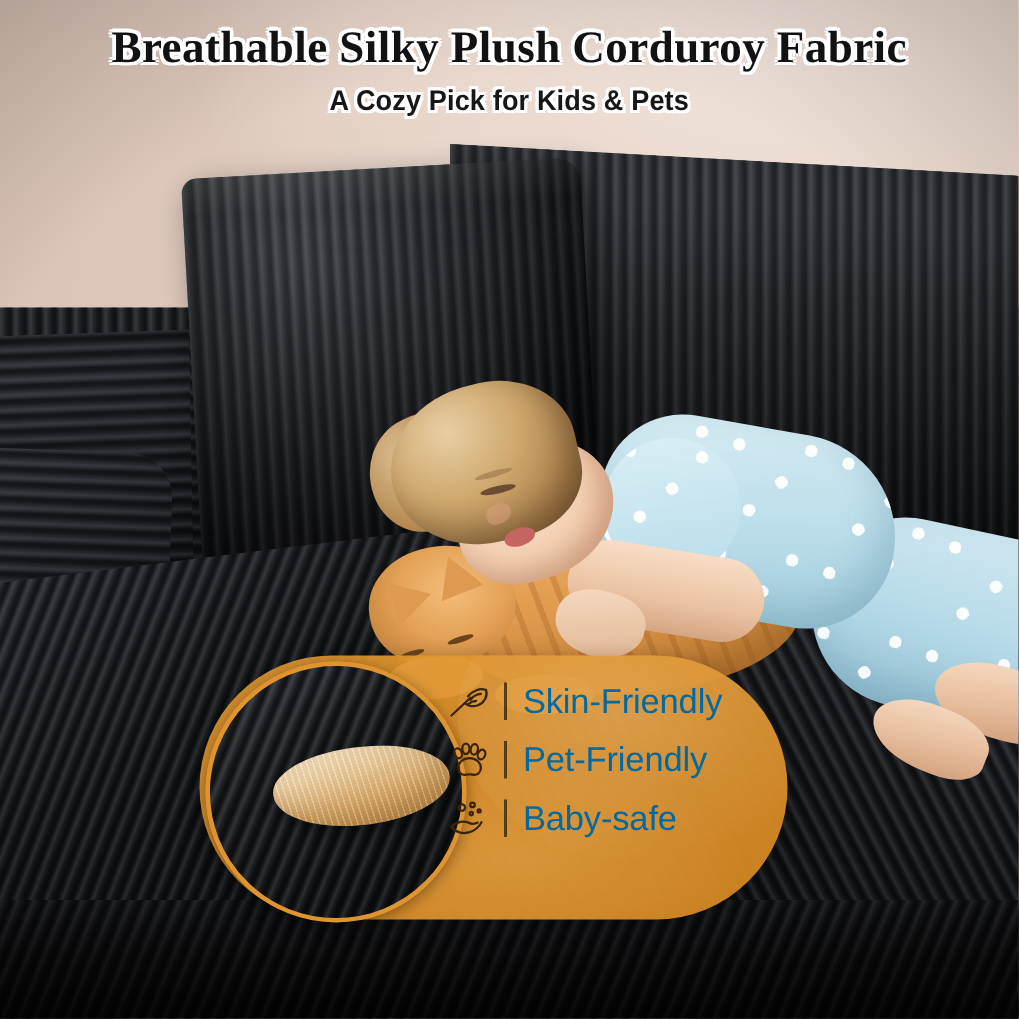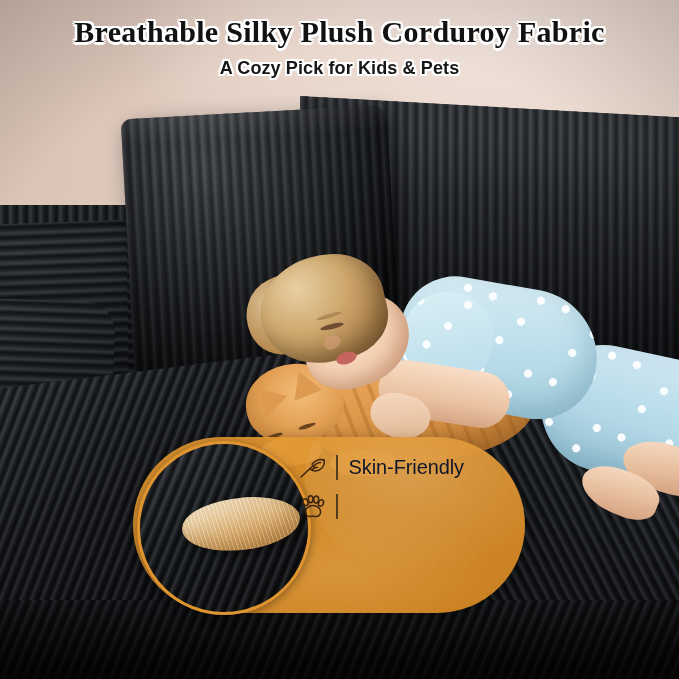--- a/index.html
+++ b/index.html
@@ -206,21 +206,21 @@
     transform:rotate(-8deg);
     box-shadow:inset -8px -8px 16px rgba(120,80,30,.32), 2px 4px 10px rgba(0,0,0,.45);}
   .cut-paw-fur{position:absolute;inset:0;border-radius:inherit;opacity:.5;
     background-image:repeating-linear-gradient(80deg, rgba(255,248,232,.5) 0 1px, rgba(160,110,50,.22) 1px 4px);}
 
   
   .features{position:absolute;left:296px;top:449px;width:220px;}
   .frow{display:flex;align-items:center;height:37px;margin-bottom:2px;}
   .ficon{width:34px;height:30px;display:flex;align-items:center;justify-content:center;flex:0 0 34px;}
   .fdiv{width:1.6px;height:25px;background:#3a2d18;opacity:.85;margin:0 11px 0 6px;flex:0 0 1.6px;}
-  .flabel{font-family:"Liberation Sans",sans-serif;font-size:20px;color:#0f172a;
+  .flabel{font-family:"Liberation Sans",sans-serif;font-size:23px;color:#0369a1;
     letter-spacing:-.1px;white-space:nowrap;text-align:center;}
 </style>
 </head>
 <body>
 
 <div id="stage">
 
   <div class="wall"></div>
 
   <div class="sofa">
@@ -338,18 +338,34 @@
       <span class="ficon">
         <svg width="28" height="26" viewBox="0 0 28 26" fill="none" stroke="#3a2410" stroke-width="1.5">
           <ellipse cx="6.4" cy="8.2" rx="2.5" ry="3.4" transform="rotate(-18 6.4 8.2)"></ellipse>
           <ellipse cx="11.6" cy="5.2" rx="2.4" ry="3.5"></ellipse>
           <ellipse cx="17.2" cy="5.6" rx="2.4" ry="3.5" transform="rotate(10 17.2 5.6)"></ellipse>
           <ellipse cx="22" cy="9" rx="2.4" ry="3.3" transform="rotate(22 22 9)"></ellipse>
           <path d="M14 11.4c4.2 0 7.6 3 7.6 6.6 0 3-2.6 5-5.4 4.4-1.6-.3-3-.3-4.6 0-2.8.6-5.2-1.4-5.2-4.4 0-3.6 3.4-6.6 7.6-6.6z"></path>
         </svg>
       </span>
       <span class="fdiv"></span>
-    </div>
-
+      <span class="flabel">Pet-Friendly</span>
+    </div>
+
+    <div class="frow">
+      <span class="ficon">
+        <svg width="28" height="26" viewBox="0 0 28 26" fill="none" stroke="#3a2410" stroke-width="1.5" stroke-linecap="round">
+          <circle cx="9" cy="5.4" r="2.1"></circle>
+          <circle cx="16" cy="3.6" r="1.5"></circle>
+          <circle cx="15.2" cy="9.4" r="1.1"></circle>
+          <circle cx="20.4" cy="7.6" r="1"></circle>
+          <path d="M2 18.2c3.4-3.6 8.6-4.4 12.8-2.2"></path>
+          <path d="M2 18.2c2.6 3.6 7.4 5 12 3.6 3.6-1.1 6.4-3.6 8-6.6"></path>
+          <path d="M14.8 16c1.6.4 3.2.2 4.6-.6"></path>
+        </svg>
+      </span>
+      <span class="fdiv"></span>
+      <span class="flabel">Baby-safe</span>
+    </div>
 
   </div>
 
 </div>
 
 </body></html>

